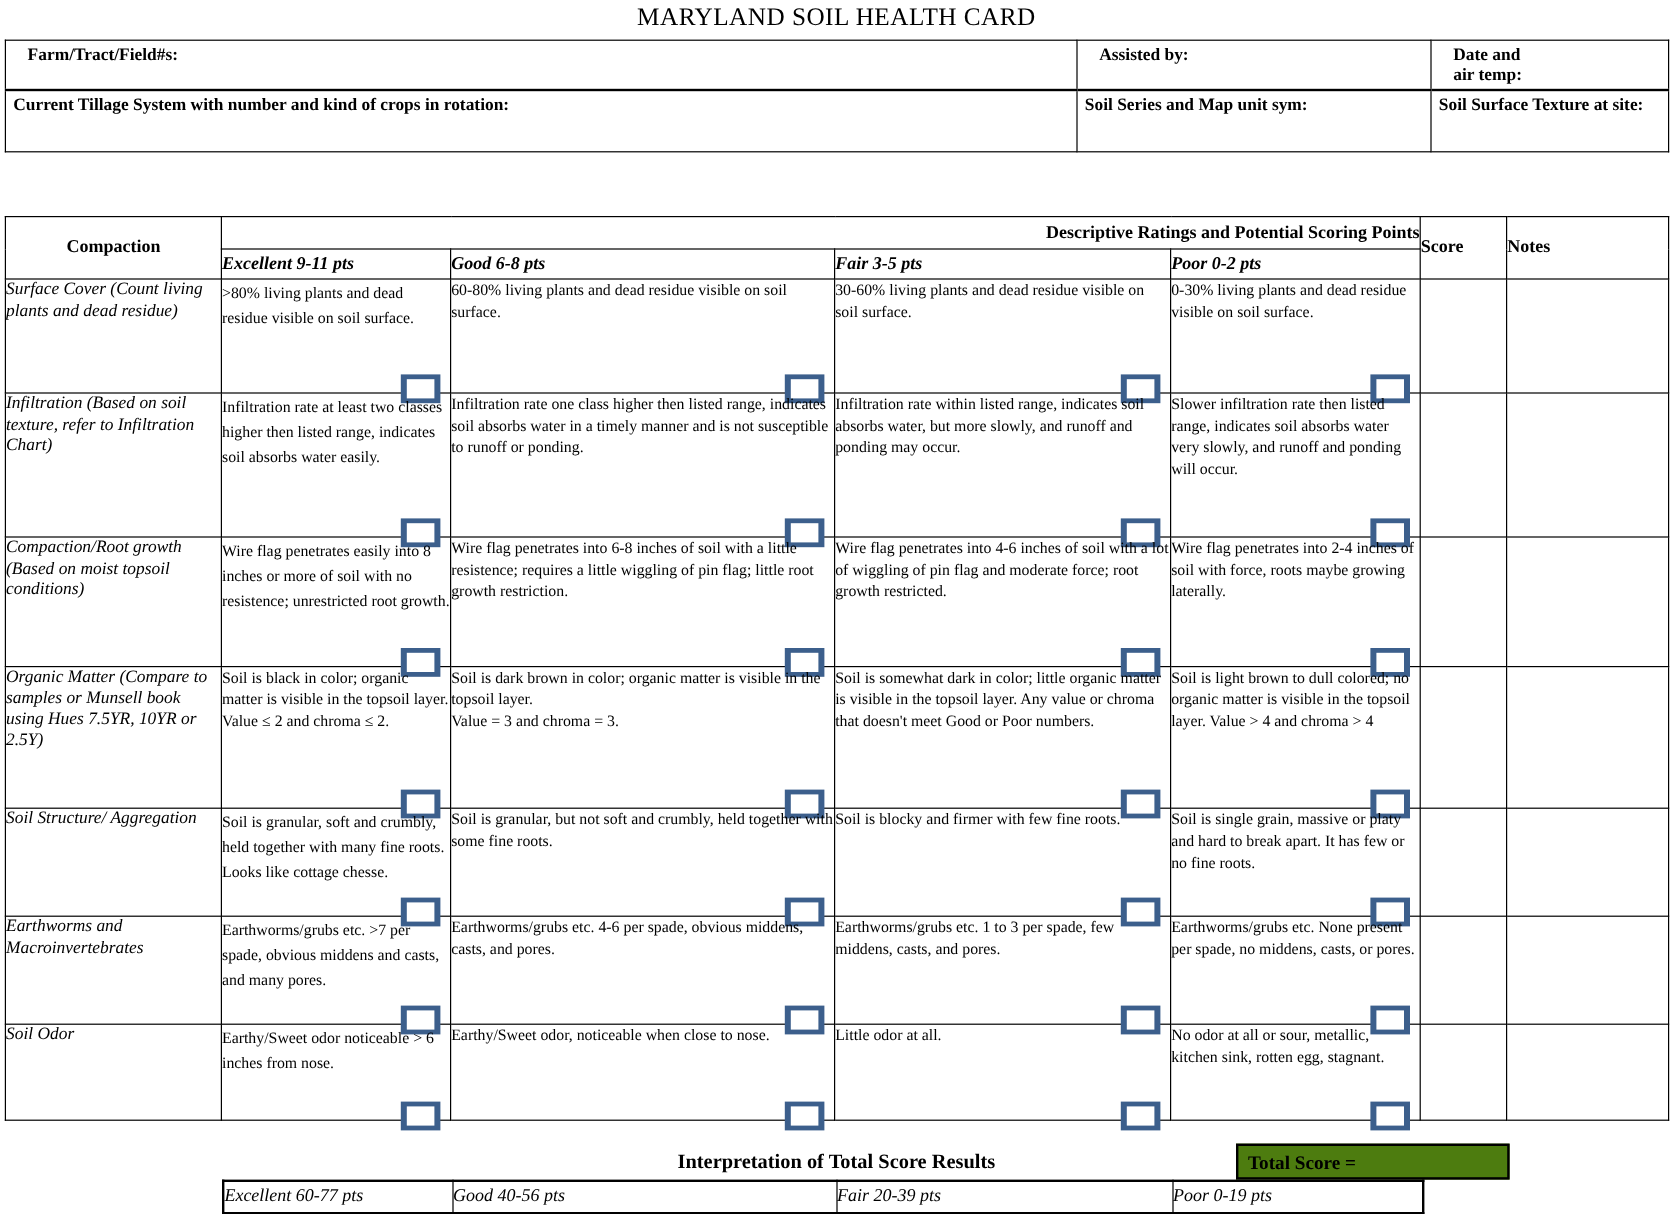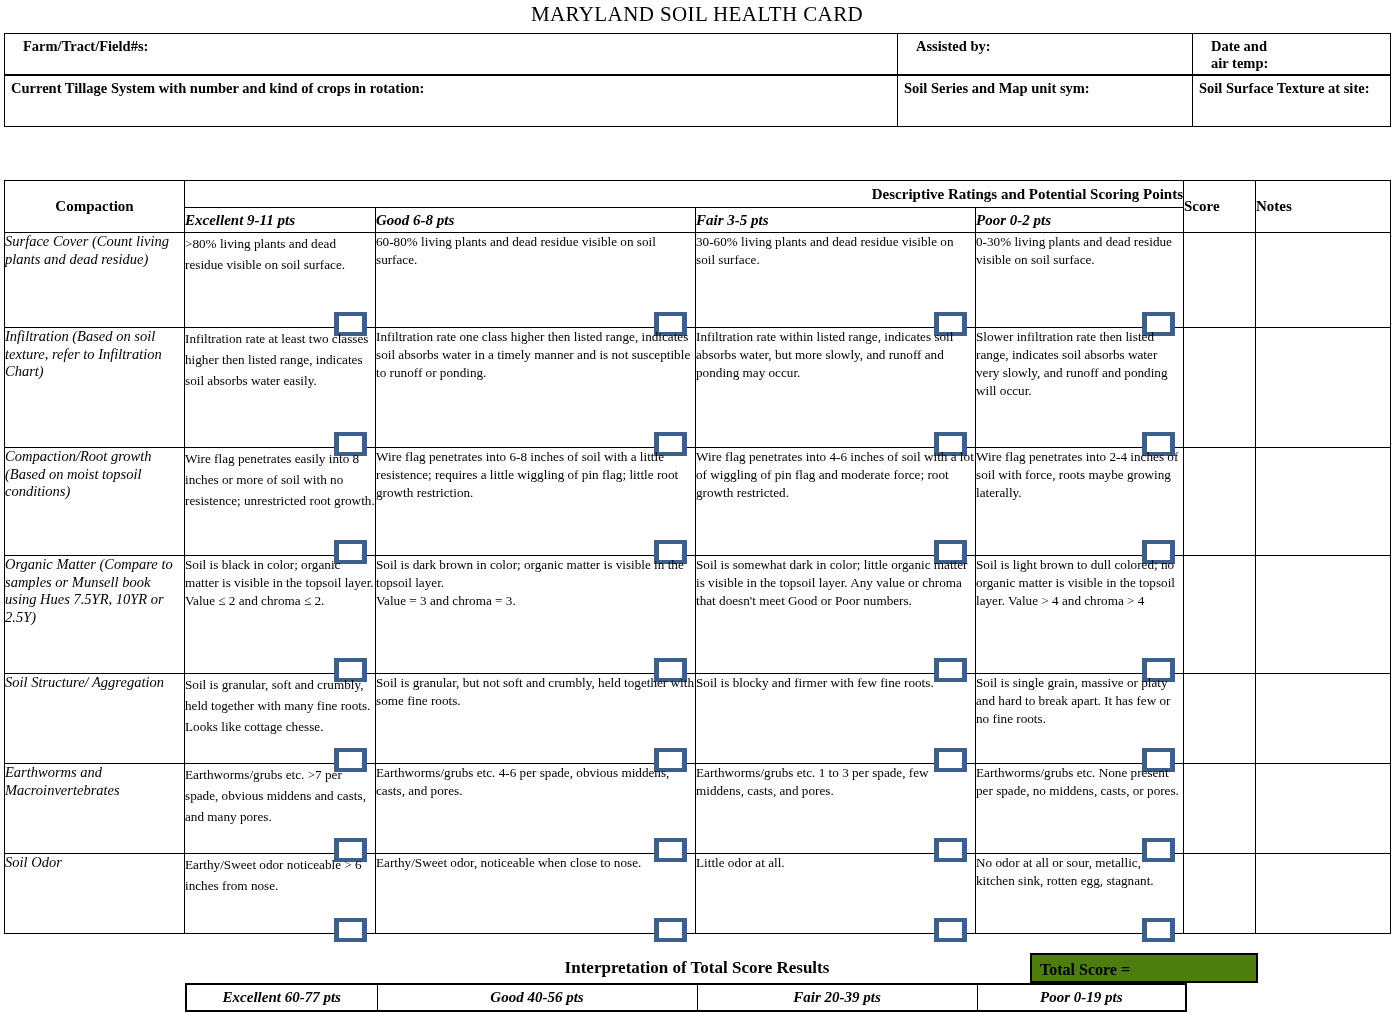--- a/index.html
+++ b/index.html
@@ -100,22 +100,22 @@
   }
 
   
   .interp-title{
     position:absolute;left:0;top:958px;width:1394px;
     text-align:center;font-weight:bold;font-size:17px;
   }
   .interp-tbl{position:absolute;left:185px;top:983px;width:1000px;}
   .interp-tbl td{
     border:1px solid #000;
-    height:25px;text-align:center;vertical-align:middle;
-    font-weight:bold;font-style:italic;font-size:15px;
+    height:25px;vertical-align:middle;
+    font-weight:normal;font-style:italic;font-size:15px;
   }
   .interp-tbl{border:2px solid #000;}
 </style>
 </head>
 <body>
 
 <div class="page">
 
   <div class="doc-title">MARYLAND SOIL HEALTH CARD</div>
 

